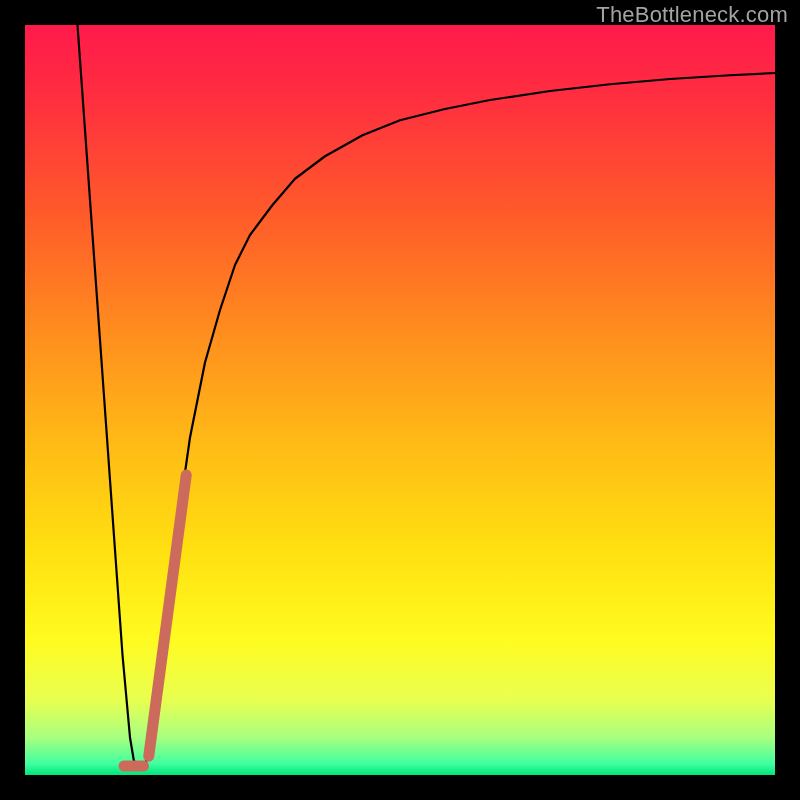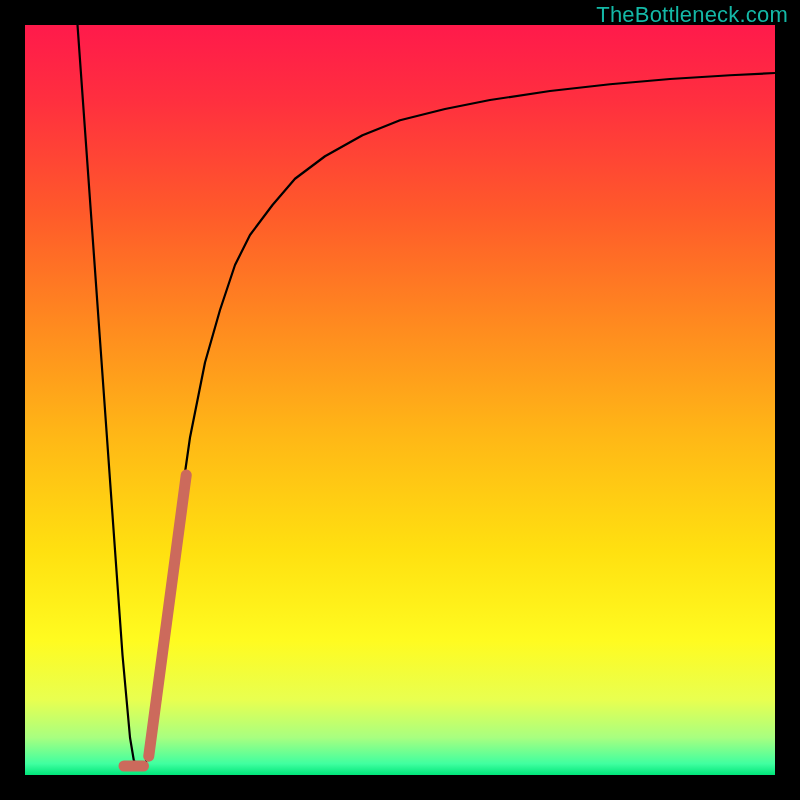--- a/index.html
+++ b/index.html
@@ -10,21 +10,21 @@
     height: 800px;
     background: #000;
   }
   .watermark {
     position: absolute;
     top: 2px;
     right: 12px;
     font-family: Arial, Helvetica, sans-serif;
     font-size: 22px;
     font-weight: 500;
-    color: #14b8a6;
+    color: #a3a3a3;
     letter-spacing: 0.2px;
     z-index: 10;
   }
   .plot {
     position: absolute;
     left: 25px;
     top: 25px;
     width: 750px;
     height: 750px;
   }

